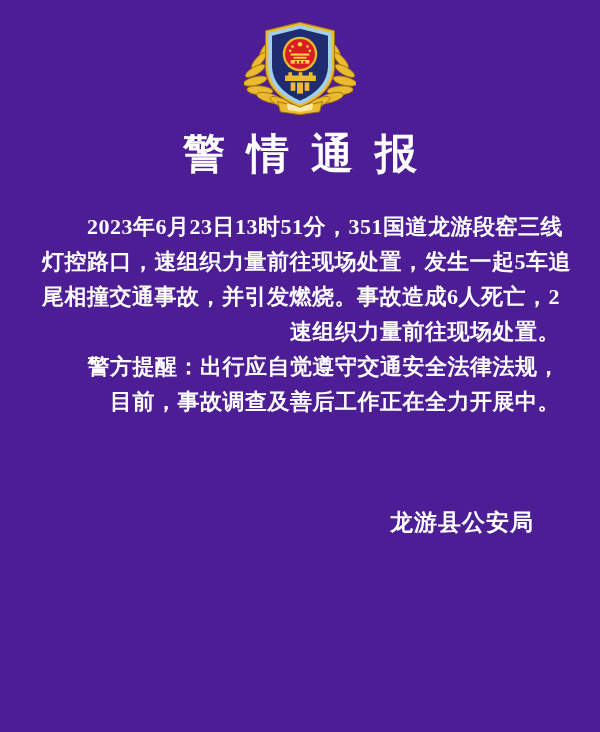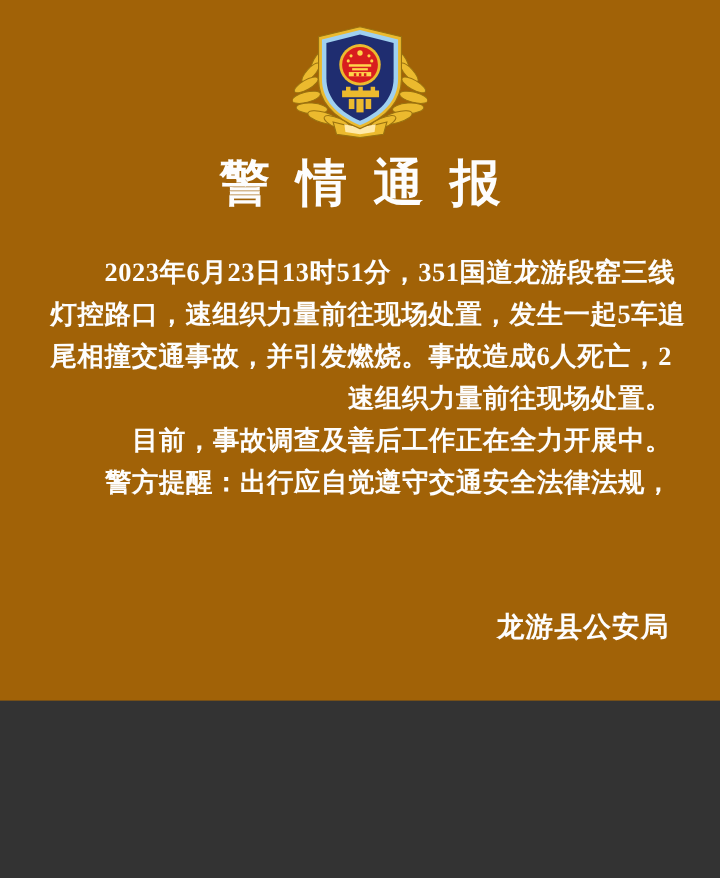--- a/index.html
+++ b/index.html
@@ -3,23 +3,23 @@
 <meta charset="utf-8">
 <style>
   html, body {
     margin: 0;
     padding: 0;
     background: #333;
   }
   .notice {
     position: relative;
     width: 600px;
-    height: 584px;
+    height: 732px;
     margin: 0 auto;
-    background: #a16207;
+    background: #4c1d95;
     overflow: hidden;
     font-family: "Liberation Serif", "DejaVu Serif", serif;
     color: #fdfdfd;
   }
   .emblem-wrap {
     padding-top: 18px;
     text-align: center;
     line-height: 0;
   }
   .notice-title {
@@ -39,21 +39,21 @@
     font-weight: 600;
     line-height: 35px;
     letter-spacing: 0.5px;
     text-align: right;
   }
   .notice-line {
     white-space: nowrap;
   }
   .signature {
     margin-top: 86px;
-    padding-right: 42px;
+    padding-right: 66px;
     text-align: right;
     font-size: 23px;
     font-weight: 600;
     line-height: 36px;
     letter-spacing: 1px;
   }
 </style>
 </head>
 <body>
 
@@ -113,21 +113,21 @@
     </svg>
   </div>
 
   <div class="notice-title">警情通报</div>
 
   <div class="notice-body">
     <div class="notice-line">　　2023年6月23日13时51分，351国道龙游段窑三线</div>
     <div class="notice-line">灯控路口，速组织力量前往现场处置，发生一起5车追</div>
     <div class="notice-line">尾相撞交通事故，并引发燃烧。事故造成6人死亡，2</div>
     <div class="notice-line">速组织力量前往现场处置。</div>
+    <div class="notice-line">　　警方提醒：出行应自觉遵守交通安全法律法规，</div>
     <div class="notice-line">　　目前，事故调查及善后工作正在全力开展中。</div>
-    <div class="notice-line">　　警方提醒：出行应自觉遵守交通安全法律法规，</div>
   </div>
 
   <div class="signature">
     <div>龙游县公安局</div>
   </div>
 
 </div>
 
 </body></html>

